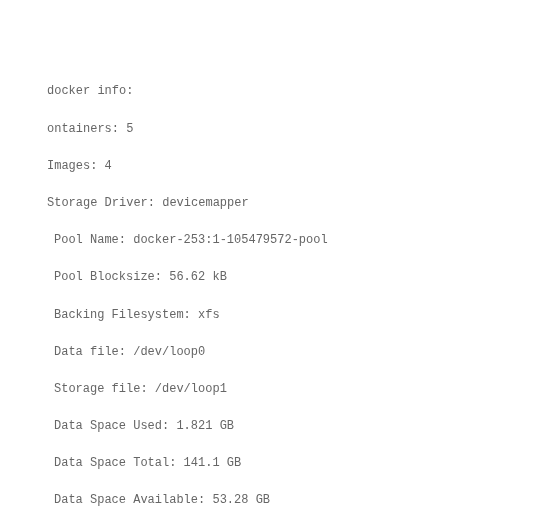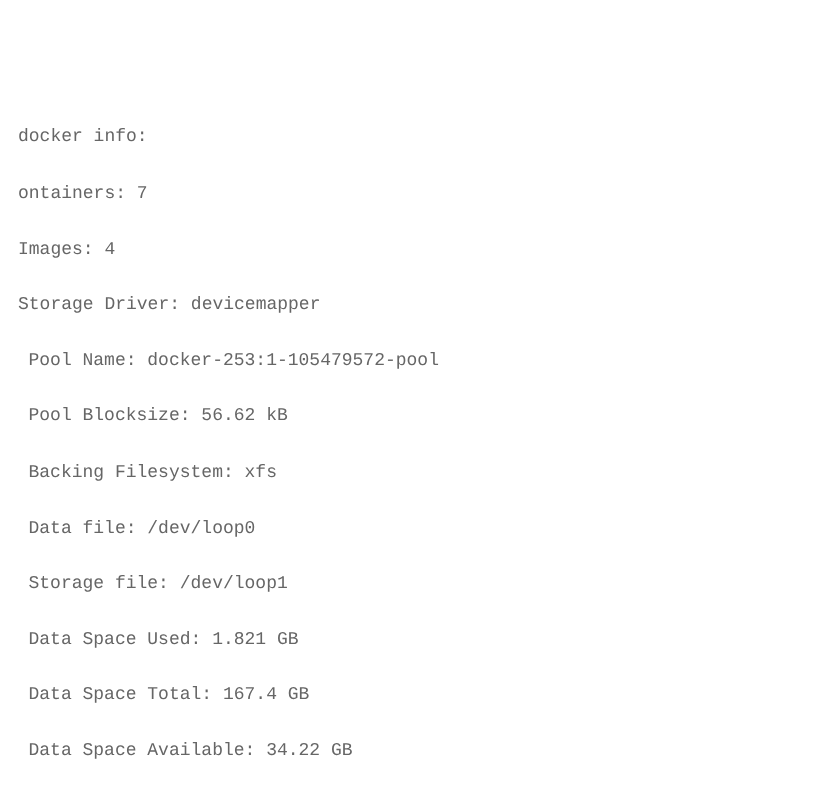--- a/index.html
+++ b/index.html
@@ -9,42 +9,43 @@
     font-family: Consolas, "Courier New", monospace;
     font-size: 12px;
     line-height: 1.55;
     color: #666666;
     white-space: pre;
     width: 549px;
     box-sizing: border-box;
   }
   .line {
     display: block;
+    margin-left: 35px;
   }
   .indent {
     padding-left: 7px;
   }
 </style>
 </head>
 <body>
 
 
 
 <span class="line">docker info:</span>
-<span class="line">ontainers: 7</span>
+<span class="line">ontainers: 5</span>
 <span class="line">Images: 4</span>
 <span class="line">Storage Driver: devicemapper</span>
 <span class="line indent">Pool Name: docker-253:1-105479572-pool</span>
 <span class="line indent">Pool Blocksize: 56.62 kB</span>
 <span class="line indent">Backing Filesystem: xfs</span>
 <span class="line indent">Data file: /dev/loop0</span>
 <span class="line indent">Storage file: /dev/loop1</span>
 <span class="line indent">Data Space Used: 1.821 GB</span>
-<span class="line indent">Data Space Total: 167.4 GB</span>
-<span class="line indent">Data Space Available: 34.22 GB</span>
+<span class="line indent">Data Space Total: 141.1 GB</span>
+<span class="line indent">Data Space Available: 53.28 GB</span>
 
 
 
 
 
 
 
 
 
 

